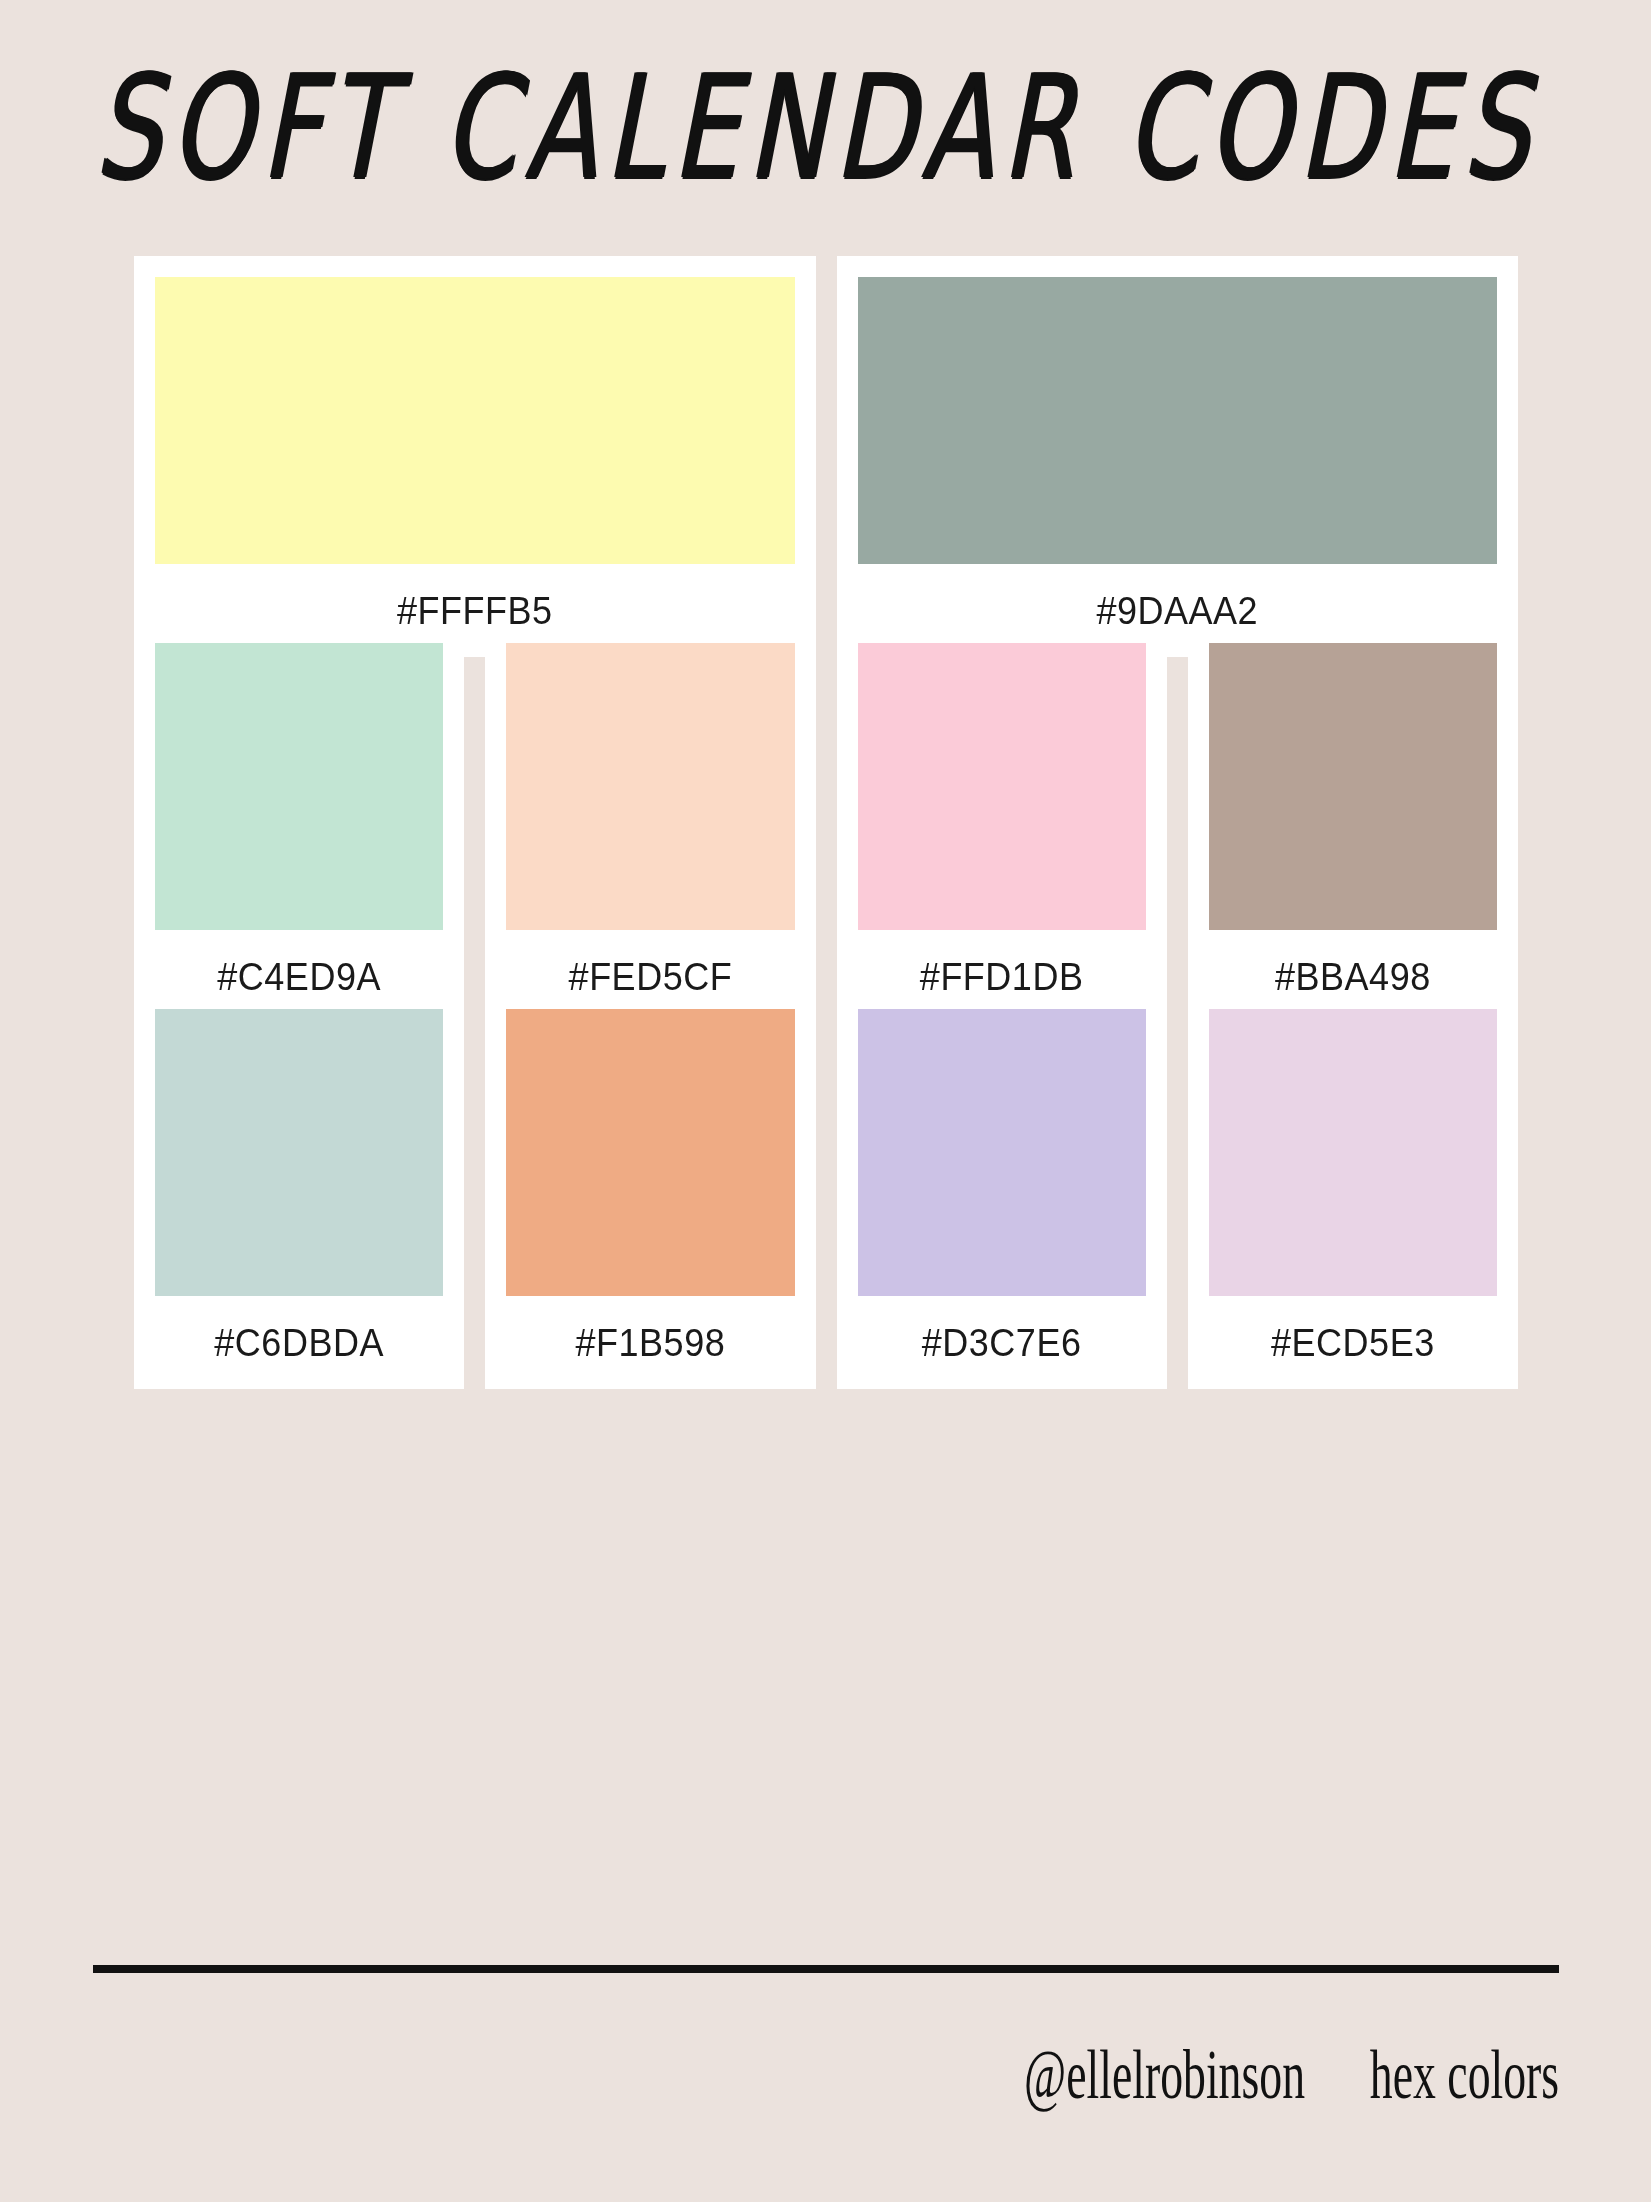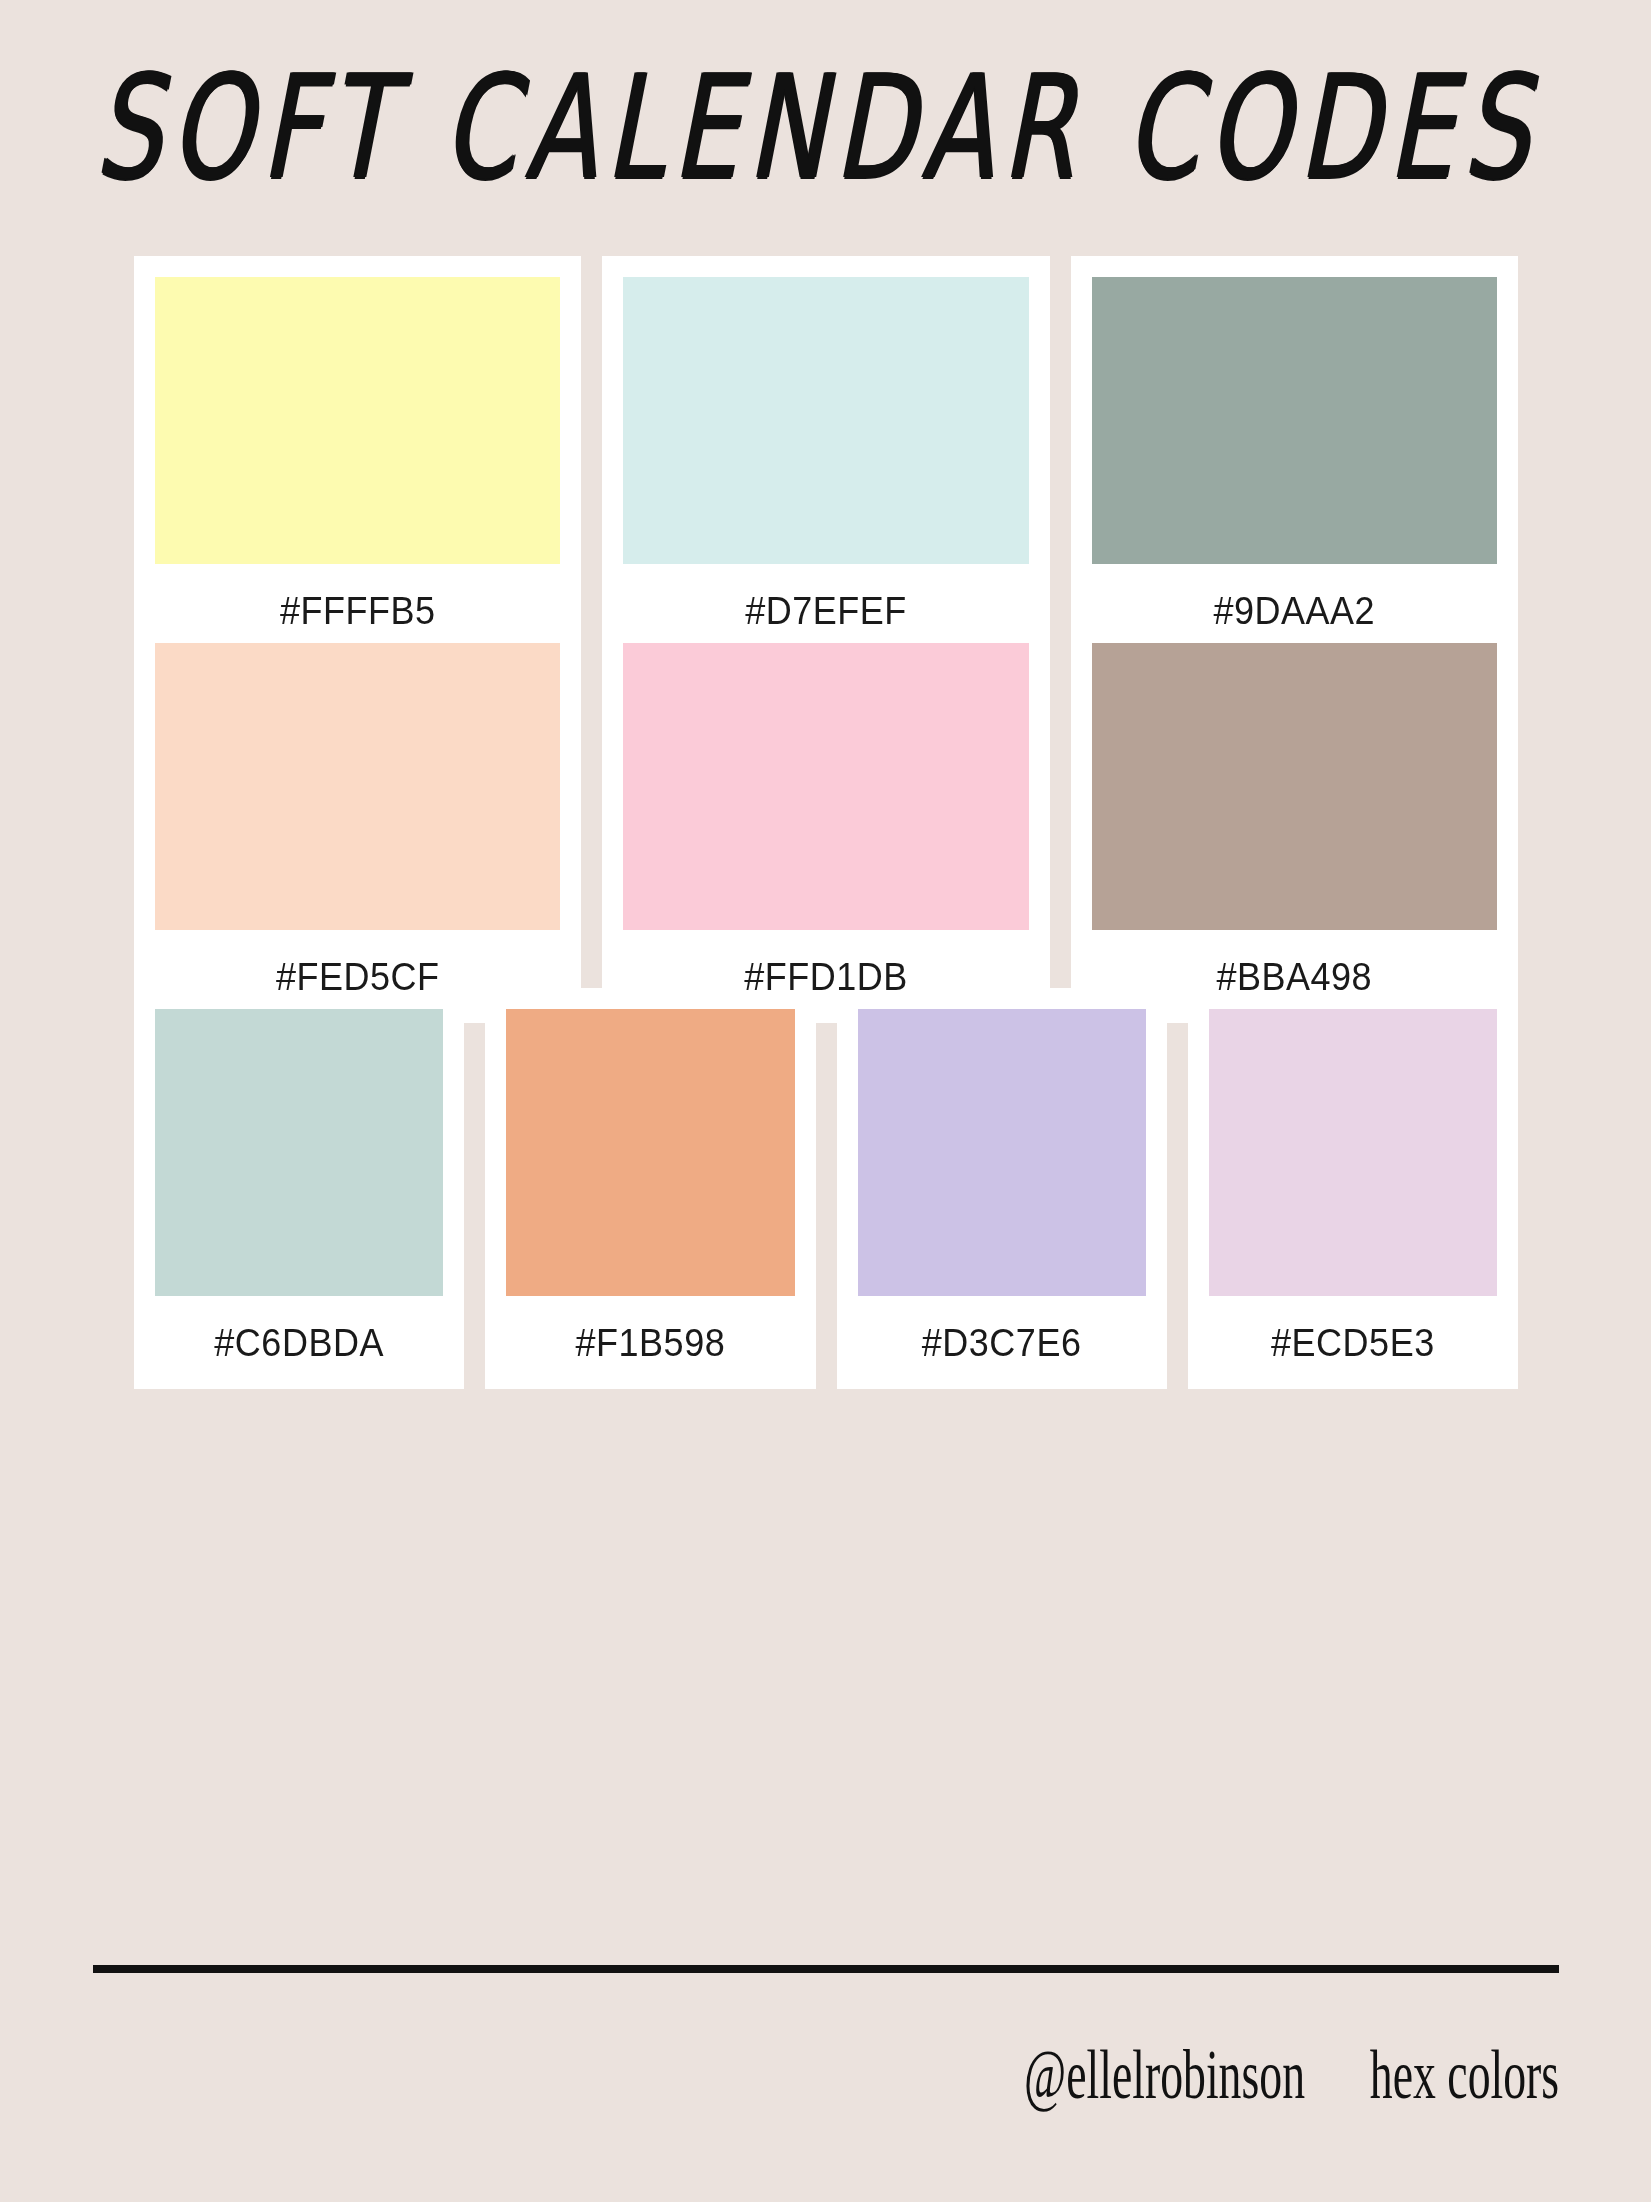--- a/index.html
+++ b/index.html
@@ -134,30 +134,30 @@
   </div>
 
   <div class="grid">
 
     <div class="grid-row">
       <div class="swatch-card">
         <div class="swatch-chip" style="background-color: rgb(253, 251, 176);"></div>
         <div class="swatch-label">#FFFFB5</div>
       </div>
       <div class="swatch-card">
-        <div class="swatch-chip" style="background-color: rgb(214, 237, 236);"></div>
-        <div class="swatch-label">#D7EFEF</div>
-      </div>
-      <div class="swatch-card">
         <div class="swatch-chip" style="background-color: rgb(152, 169, 162);"></div>
         <div class="swatch-label">#9DAAA2</div>
       </div>
     </div>
 
     <div class="grid-row">
+      <div class="swatch-card">
+        <div class="swatch-chip" style="background-color: rgb(194, 229, 211);"></div>
+        <div class="swatch-label">#C4ED9A</div>
+      </div>
       <div class="swatch-card">
         <div class="swatch-chip" style="background-color: rgb(251, 218, 198);"></div>
         <div class="swatch-label">#FED5CF</div>
       </div>
       <div class="swatch-card">
         <div class="swatch-chip" style="background-color: rgb(251, 203, 216);"></div>
         <div class="swatch-label">#FFD1DB</div>
       </div>
       <div class="swatch-card">
         <div class="swatch-chip" style="background-color: rgb(182, 162, 150);"></div>

